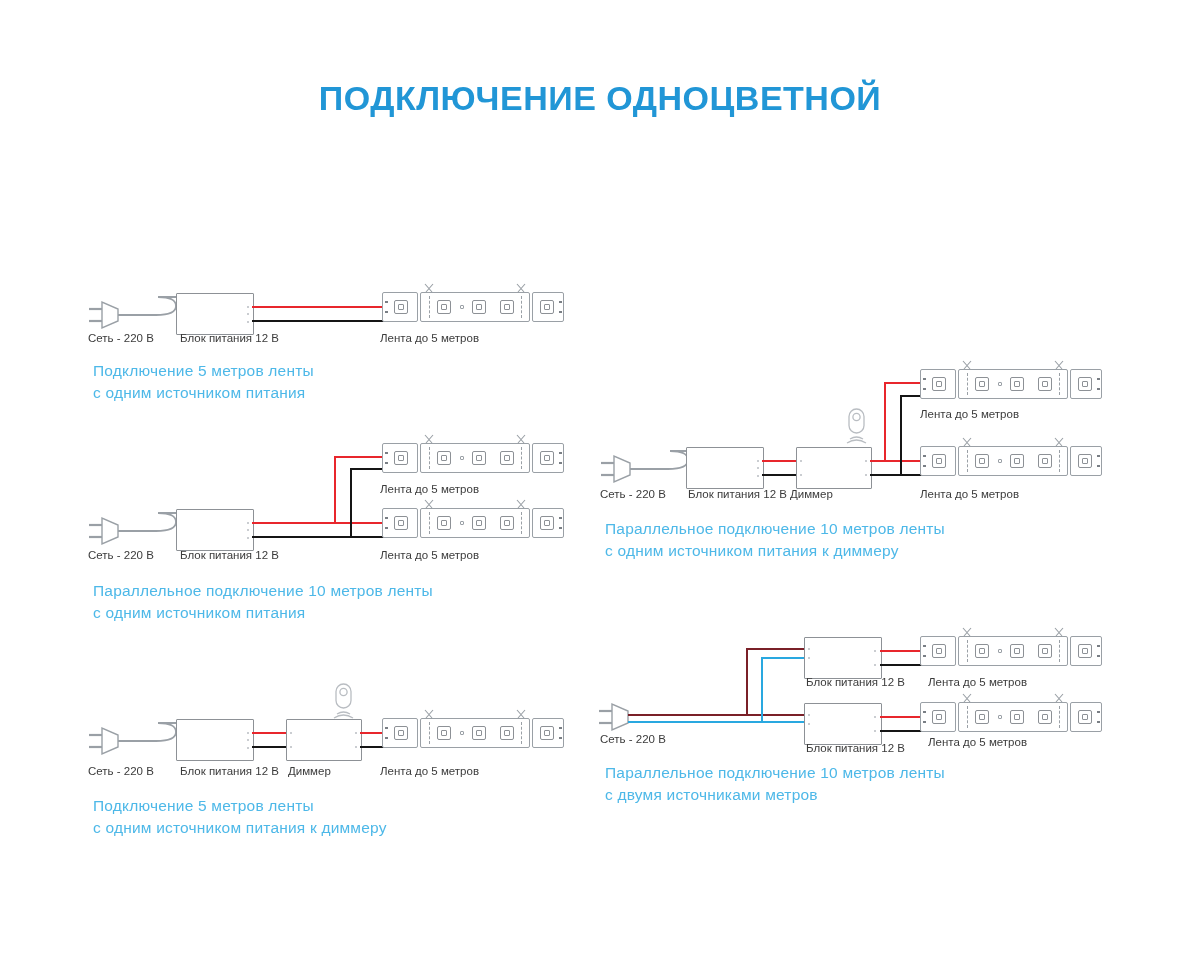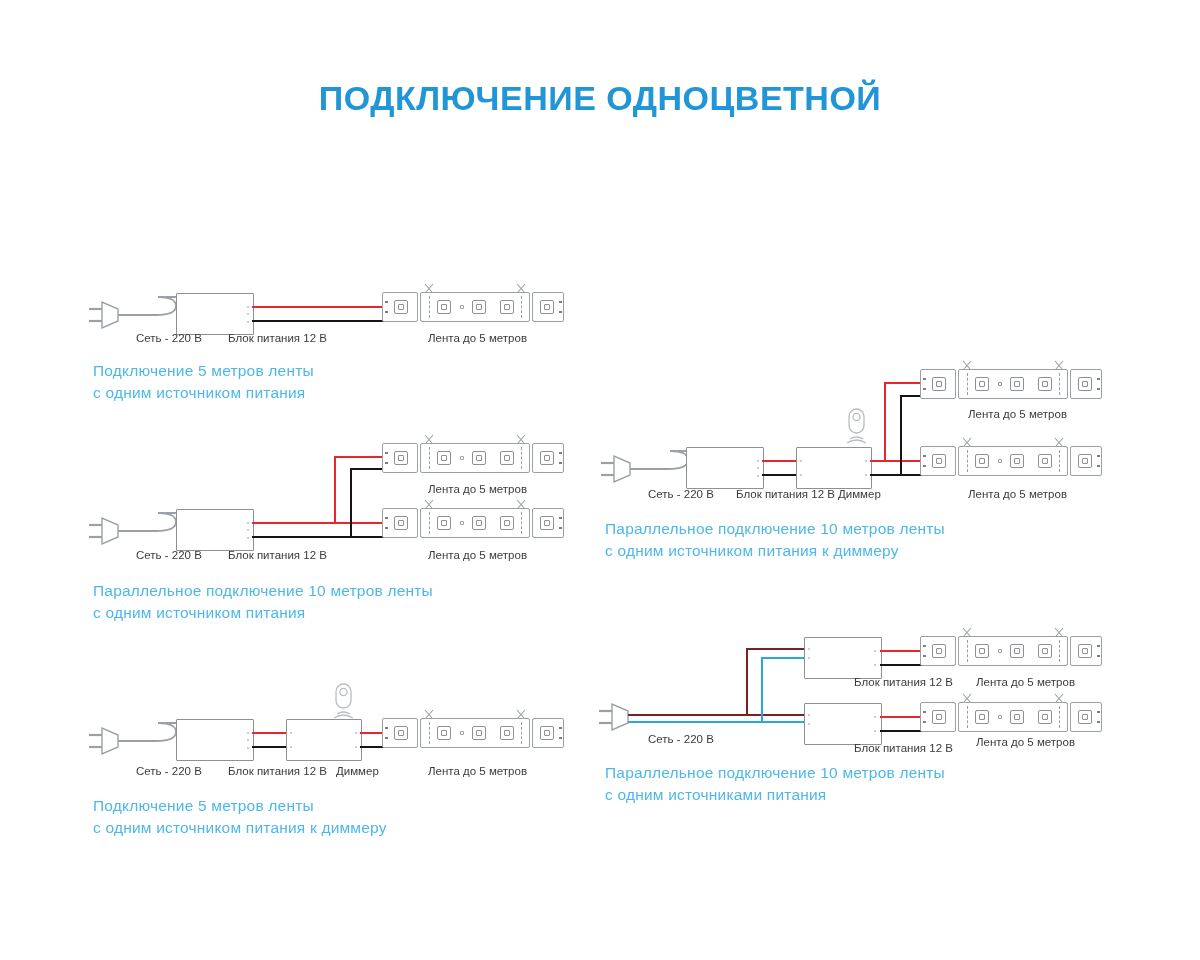--- a/index.html
+++ b/index.html
@@ -21,21 +21,20 @@
 
   .diagram{position:absolute;}
 
   
   .lbl{
     position:absolute;
     font-size:11.5px;
     color:#3b3b3b;
     white-space:nowrap;
     font-family:"Liberation Sans", sans-serif;
-    margin-left:48px;
   }
   .caption{
     position:absolute;
     font-size:15.5px;
     line-height:22px;
     color:#4db8e8;
     white-space:nowrap;
     letter-spacing:0.2px;
   }
 
@@ -501,15 +500,15 @@
     <div class="padL" style="left:177px;top:9px;"></div>
     <div class="padL" style="left:177px;top:19px;"></div>
   </div>
 
   <div class="lbl" style="left:600px;top:733px;">Сеть - 220 В</div>
   <div class="lbl" style="left:928px;top:736px;">Лента до 5 метров</div>
   <div class="lbl" style="left:806px;top:742px;">Блок питания 12 В</div>
 
   <div class="caption" style="left:605px;top:762px;">
     <span>Параллельное подключение 10 метров ленты</span><br>
-    <span>с одним источниками питания</span>
+    <span>с двумя источниками метров</span>
   </div>
 </div>
 
 </body></html>

